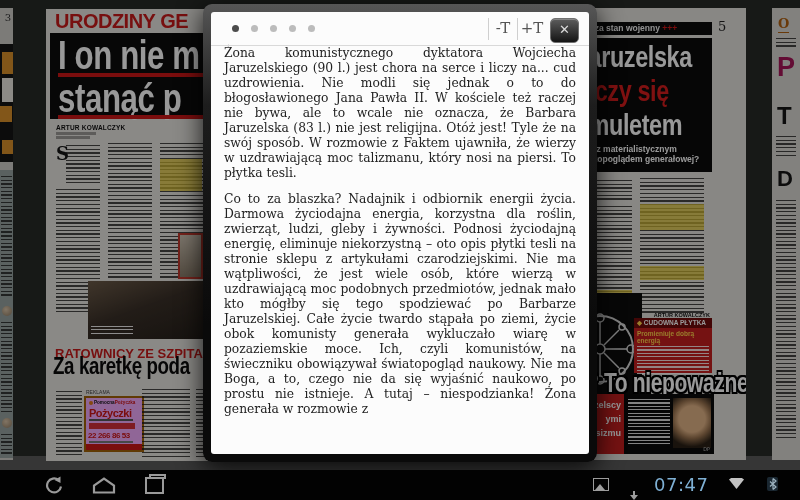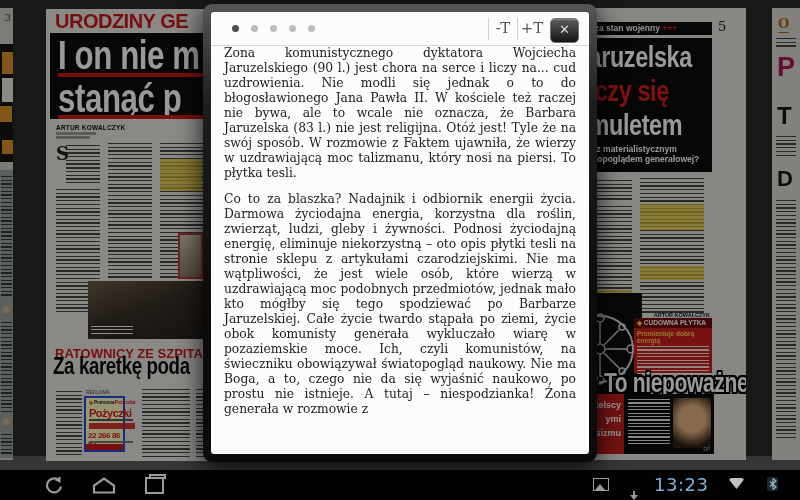--- a/index.html
+++ b/index.html
@@ -35,21 +35,21 @@
   .hl{position:absolute;background:rgba(226,199,52,.75);}
   .photo1{position:absolute;left:42px;top:272px;width:122px;height:58px;
           background:linear-gradient(160deg,#6b5a48 0%,#3a3028 45%,#241f1a 100%);}
   .photo1 .cap{position:absolute;left:3px;bottom:3px;width:42px;height:10px;
           background-image:repeating-linear-gradient(to bottom,rgba(255,255,255,.9) 0 1px,transparent 1px 3.4px);}
   .inset{position:absolute;left:132px;top:224px;width:21px;height:42px;border:2px solid #c23a2e;
           background:linear-gradient(180deg,#cfc4b4,#8c7f6d);}
   .kicker2{position:absolute;left:9px;top:337px;font-size:13px;font-weight:900;color:#c61a1a;font-family:"Liberation Sans",sans-serif;}
   .hline2{position:absolute;left:7px;top:343px;font-size:24px;color:#0a0a0a;}
   .reklama{position:absolute;left:40px;top:380px;font-size:5px;color:#444;font-family:"Liberation Sans",sans-serif;}
-  .adbox{position:absolute;left:38px;top:387px;width:41px;height:56px;background:#fef9c3;border:2px solid #1d4ed8;box-sizing:border-box;}
+  .adbox{position:absolute;left:38px;top:387px;width:60px;height:56px;background:#f0abfc;border:2px solid #a16207;box-sizing:border-box;}
   .adbox .brand{position:absolute;left:3px;top:2px;font-size:4.6px;font-weight:bold;font-family:"Liberation Sans",sans-serif;}
   .adbox .dot{position:absolute;left:-0.5px;top:0.5px;width:4px;height:4px;border-radius:50%;background:#e07818;}
   .adbox .b1{color:#111;margin-left:5px;} .adbox .b2{color:#cc1616;}
   .adbox .t{position:absolute;left:3px;top:9px;font-size:11px;font-weight:800;color:#cc1616;font-family:"Liberation Sans",sans-serif;letter-spacing:-.5px;}
   .adbox .ph{position:absolute;left:2px;top:33px;font-size:8px;font-weight:800;color:#cc1616;font-family:"Liberation Sans",sans-serif;letter-spacing:-.4px;}
   .adbox .bar{position:absolute;left:0;bottom:0;width:100%;height:6px;background:#cc1616;}
   .adbox .mini{position:absolute;left:3px;top:25px;width:46px;height:6px;background:#cc1616;opacity:.85;}
   
   .rpage{left:560px;top:8px;width:186px;height:452px;background:#e3e1dd;}
   .topbar{position:absolute;left:0;top:14px;width:152px;height:13px;background:#0c0c0c;color:#f2f2f2;
@@ -305,21 +305,21 @@
       <div class="recents"></div>
     </div>
 
     <div class="tray">
       <div class="sicon gal" style="left:23px;"></div>
       <div class="sicon dl" style="left:58px;">
         <div class="stem"></div>
           <div class="tri"></div>
       </div>
 
-      <div class="clock">13:23</div>
+      <div class="clock">07:47</div>
       <div class="sicon wifi" style="left:159px;"></div>
 
       <div class="sicon bt" style="left:197px;top:7px;">
         <svg width="8" height="12" viewBox="0 0 8 12">
             <path d="M4 0.5 L4 11.5 M4 0.5 L7 3 L1 8.5 M4 11.5 L7 9 L1 3.5" fill="none" stroke="#9db3c0" stroke-width="1.2"></path>
           </svg>
       </div>
 
     </div>
   </div>

